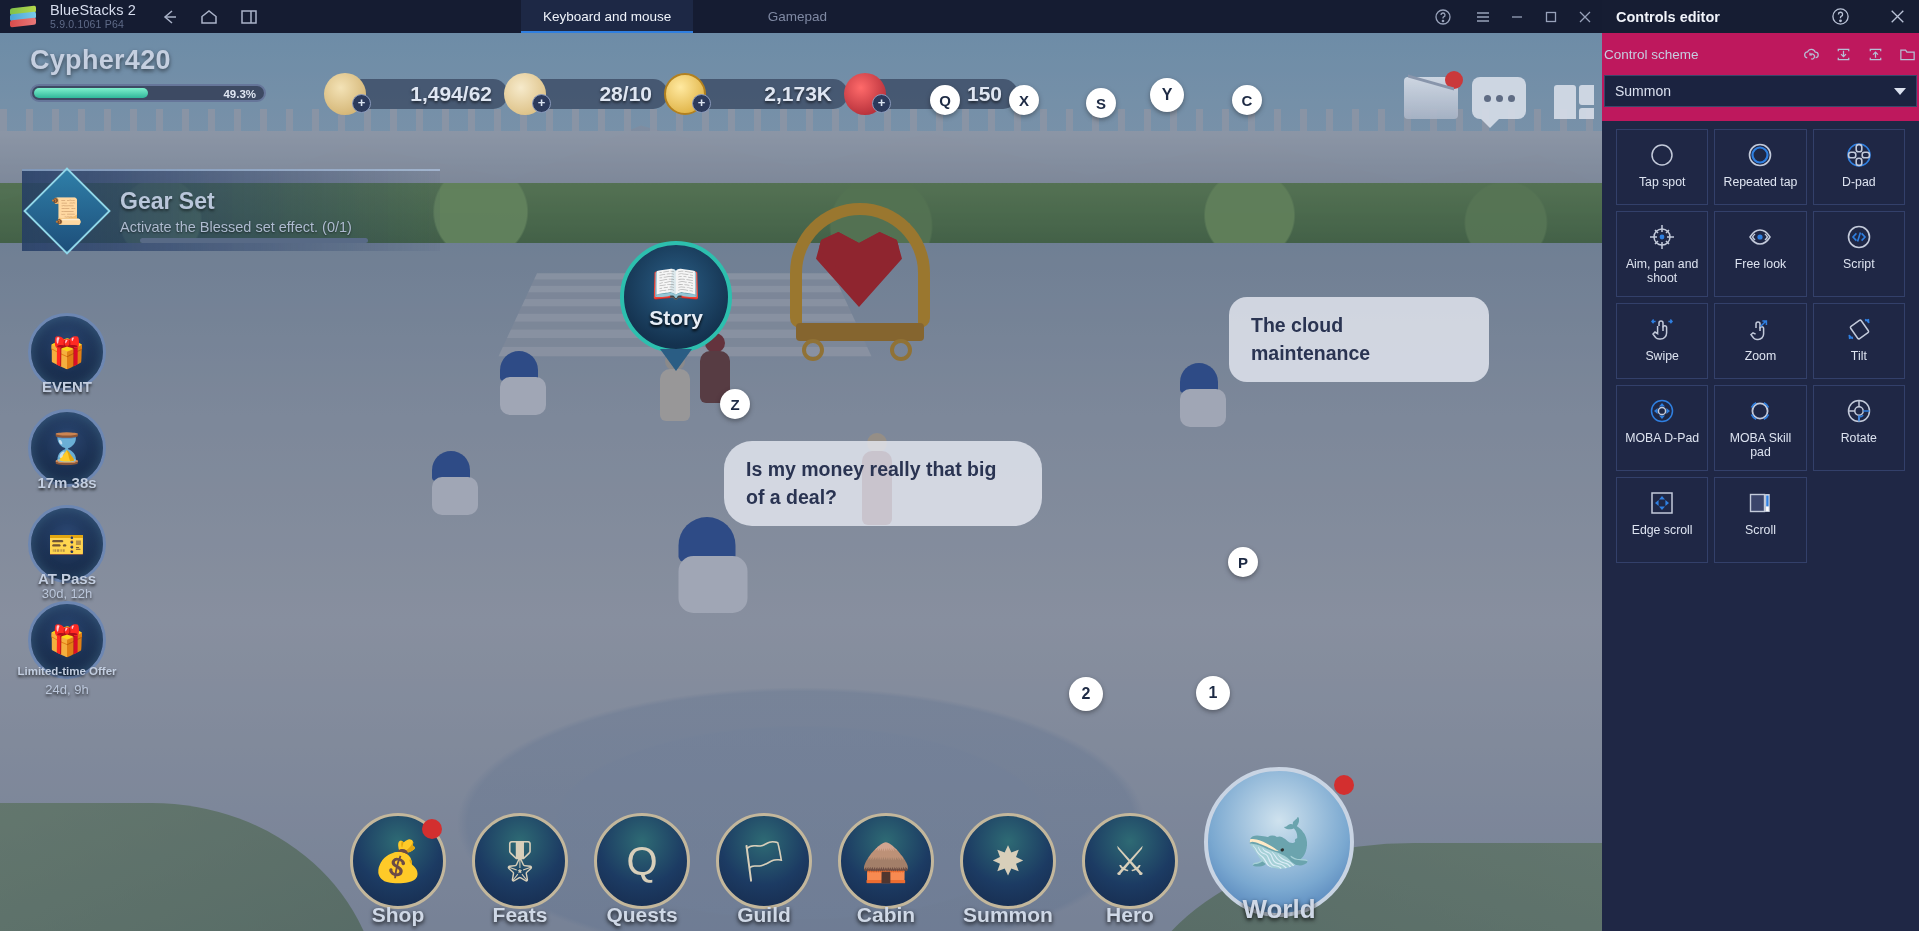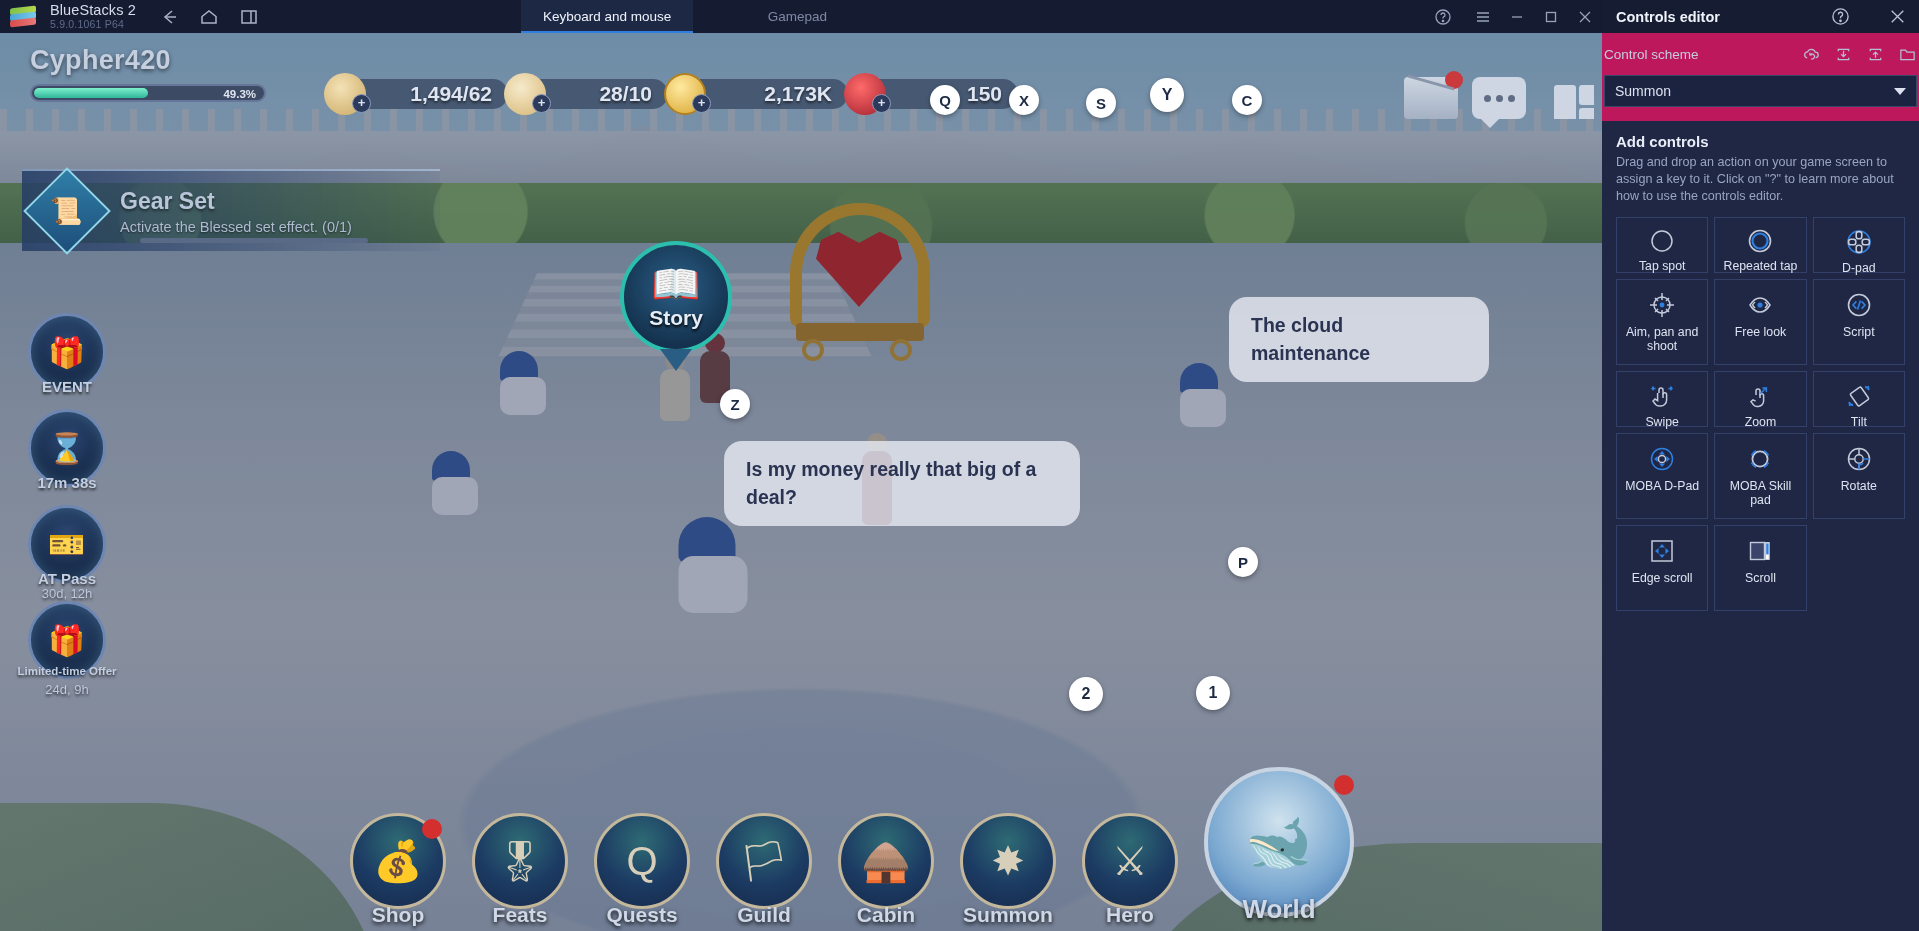--- a/index.html
+++ b/index.html
@@ -176,21 +176,21 @@
   .cart-heart::before { top:-42px; left:0; }
   .cart-heart::after  { top:0; left:-42px; width:0;height:0;}
   .cart-heart { clip-path: polygon(50% 100%, 0 38%, 6% 14%, 26% 4%, 50% 18%, 74% 4%, 94% 14%, 100% 38%); }
   .cart-base { position:absolute; left: 6px; bottom: 22px; width: 128px; height: 18px; background:#c08a2a; border-radius:4px;}
   .cart-w1,.cart-w2 { position:absolute; bottom: 2px; width: 22px; height:22px; border-radius:50%; border:4px solid #d19f34;}
   .cart-w1 { left: 12px; } .cart-w2 { right: 18px; }
 
   
   .bubble { position: absolute; background: rgba(228,232,240,.82); border-radius: 18px;
     color:#2a3452; font-weight: bold; padding: 14px 22px; line-height: 1.45; }
-  .bubble.b1 { left: 724px; top: 408px; width: 356px; font-size: 19.5px; }
+  .bubble.b1 { left: 724px; top: 408px; width: 318px; font-size: 19.5px; border-radius: 28px; }
   .bubble.b2 { left: 1229px; top: 264px; width: 260px; font-size: 19.5px; }
 
   
   .npc { position:absolute; }
   .npc .head { width: 20px; height:20px; border-radius:50%; margin: 0 auto; }
   .npc .body { width: 30px; height: 52px; border-radius: 10px 10px 6px 6px; margin: -2px auto 0; }
   .bot { position:absolute; }
   .bot .dome { width: 38px; height: 30px; border-radius: 20px 20px 4px 4px; background:#3c63ad; }
   .bot .torso { width: 46px; height: 38px; border-radius: 10px; background:#e9edf4; margin-top:-4px; }
 
@@ -246,21 +246,21 @@
   .p-scheme-row .ics span{cursor:pointer;display:flex;}
   .select { margin-top: 11px; height: 32px; background:#1b2340; border:1px solid #3b466b;
     display:flex; align-items:center; padding: 0 10px; cursor:pointer; }
   .select .v { flex:1; font-size: 14px; color:#dbe1ef; }
   .select .caret { width:0;height:0;border-left:6px solid transparent;border-right:6px solid transparent;border-top:7px solid #dbe1ef;}
   .p-add { padding: 12px 14px 4px; }
   .p-add h2 { font-size: 15px; color:#eaeef8; font-weight:bold; }
   .p-add p { font-size: 12.6px; color:#9aa5c0; line-height: 1.34; margin-top: 4px; }
   .grid { padding: 8px 14px 0; display:grid; grid-template-columns: repeat(3, 1fr); gap: 6px;
     overflow:hidden; }
-  .card { height: 56px; border: 1px solid #33406a; display:flex; flex-direction:column;
+  .card { height: 76px; border: 1px solid #33406a; display:flex; flex-direction:column;
     align-items:center; justify-content:flex-start; padding-top: 8px; cursor: pointer; background:#1f2745;}
   .card .ico { height: 34px; display:flex;align-items:center;justify-content:center; }
   .card .cl { margin-top: 3px; font-size: 12.3px; color:#dde3f0; text-align:center; line-height:1.16; padding: 0 3px;}
   .card.tall { height: 86px; }
   .p-foot { margin-top:auto; background:#242c4d; padding: 9px 14px 14px; }
   .p-foot .cc { text-align:center; font-size: 13px; color:#aeb7cd; margin-bottom: 8px; }
   .p-foot .btns { display:flex; gap: 10px; }
   .btn { flex:1; height: 27px; border:none; cursor:pointer; font-size: 14px; font-weight:bold;
     font-family:"Liberation Sans", sans-serif;}
   .btn.reset { background:#e8513a; color:#fff; }
@@ -589,24 +589,20 @@
               </svg>
           </span>
         </span>
       </div>
       <div class="select">
         <span class="v">Summon</span>
         <span class="caret"></span>
       </div>
     </div>
 
-    <div class="p-add">
-      <h2>Add controls</h2>
-      <p>Drag and drop an action on your game screen to assign a key to it. Click on "?" to learn more about how to use the controls editor.</p>
-    </div>
 
     <div class="grid">
 
       <div class="card">
         <span class="ico">
           <svg width="30" height="30" viewBox="0 0 30 30" fill="none" stroke="#c3cada" stroke-width="1.5">
               <circle cx="15" cy="15" r="10"></circle>
             </svg>
         </span>
         <span class="cl">Tap spot</span>

